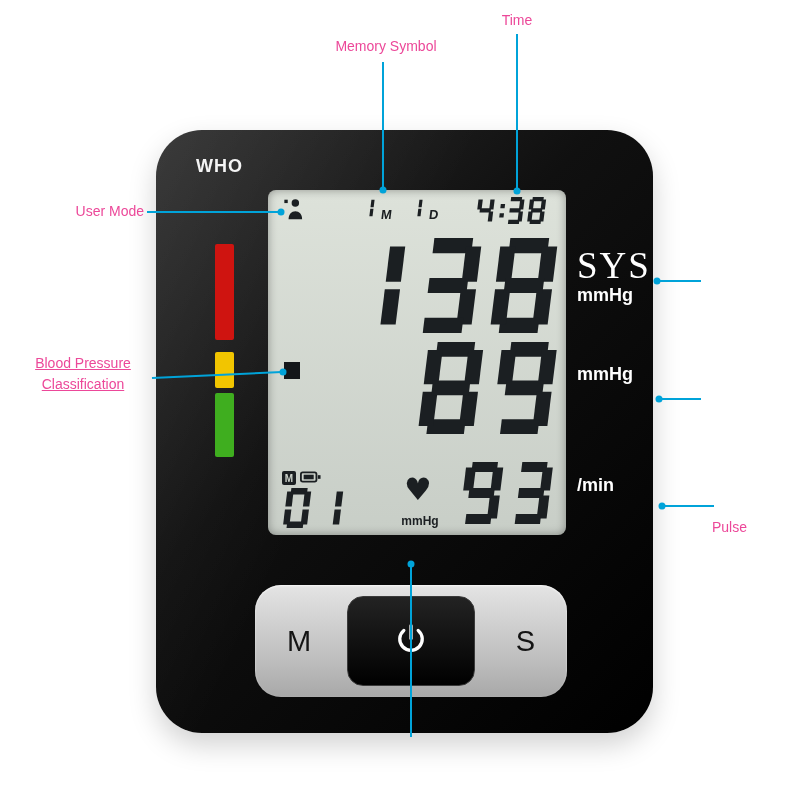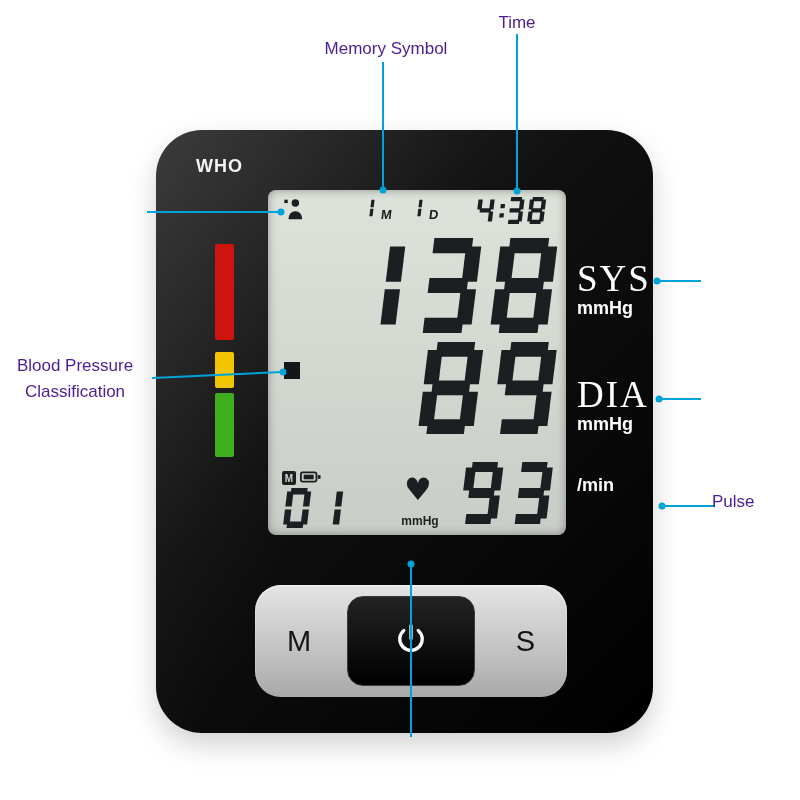--- a/index.html
+++ b/index.html
@@ -7,21 +7,21 @@
   body{
     width:800px;height:800px;position:relative;background:#ffffff;
     font-family:"Liberation Sans",sans-serif;overflow:hidden;
   }
   .stage{position:absolute;inset:0;}
   
   .lines{position:absolute;inset:0;z-index:10;pointer-events:none;}
   .lines line{stroke:var(--accent);stroke-width:2;}
   .lines circle{fill:var(--accent);}
   .callout-label{
-    position:absolute;z-index:11;font-size:17px;color:#4c1d95;
+    position:absolute;z-index:11;font-size:14px;color:#ec4899;
     line-height:1.5;text-align:center;
   }
   
   .device{
     position:absolute;left:156px;top:130px;width:497px;height:603px;z-index:1;
     background:linear-gradient(135deg,#2b2b2b 0%,#101010 40%,#000 100%);
     border-radius:46px;box-shadow:0 12px 28px rgba(0,0,0,.18);
   }
   .device::before{
     content:"";position:absolute;inset:0;border-radius:46px;
@@ -73,21 +73,20 @@
     position:absolute;left:16px;top:172px;width:16px;height:17px;background:#14171a;
   }
   
   .side{position:absolute;left:421px;color:#fff;}
   .side-sys{top:117px;}
   .side-dia{top:233px;}
   .side-pul{top:344px;}
   .side-big{
     font-family:"Liberation Serif",serif;font-size:37px;line-height:1;
     letter-spacing:2px;
-    margin-top:13px;
   }
   .side-small{font-size:18px;font-weight:bold;line-height:1.1;margin-top:2px;}
   
   .panel{
     position:absolute;left:99px;top:455px;width:312px;height:112px;
     background:linear-gradient(180deg,#e4e4e4 0%,#bcbcbc 70%,#a8a8a8 100%);
     border-radius:26px;display:flex;align-items:center;justify-content:space-between;
     padding:0 32px;box-sizing:border-box;box-shadow:inset 0 1px 2px rgba(255,255,255,.7);
   }
   .btn-label{
@@ -119,22 +118,23 @@
     <line x1="659" y1="399" x2="701" y2="399"></line>
       <circle cx="659" cy="399" r="3.5"></circle>
     <line x1="662" y1="506" x2="714" y2="506"></line>
       <circle cx="662" cy="506" r="3.5"></circle>
     <line x1="411" y1="737" x2="411" y2="565"></line>
       <circle cx="411" cy="564" r="3.5"></circle>
   </svg>
 
   <div class="callout-label" style="left:479px;top:10px;width:76px;">Time</div>
   <div class="callout-label" style="left:308px;top:36px;width:156px;">Memory Symbol</div>
-  <div class="callout-label" style="left:0px;top:353px;width:150px;">Blood Pressure Classification</div>
-  <div class="callout-label" style="left:712px;top:489px;width:80px;text-align:left;">Pulse</div>
+  <div class="callout-label" style="left:26px;top:201px;width:118px;text-align:right;">User Mode</div>
+  <div class="callout-label" style="left:8px;top:353px;width:150px;text-decoration:underline;">Blood Pressure Classification</div>
+  <div class="callout-label" style="left:712px;top:517px;width:80px;text-align:left;">Pulse</div>
 
   <div class="device">
 
     <div class="who">WHO</div>
 
     <div class="bar bar-red" style="background: rgb(207, 20, 16);"></div>
     <div class="bar bar-yellow" style="background: rgb(242, 197, 0);"></div>
     <div class="bar bar-green" style="background: rgb(63, 174, 31);"></div>
 
     <div class="lcd">
@@ -282,21 +282,20 @@
       <div class="heart-unit">mmHg</div>
 
       <span class="class-indicator"></span>
     </div>
 
     <div class="side side-sys">
       <div class="side-big">SYS</div>
       <div class="side-small">mmHg</div>
     </div>
     <div class="side side-dia">
-      <div class="side-big">DIA</div>
       <div class="side-small">mmHg</div>
     </div>
     <div class="side side-pul">
       <div class="side-small">/min</div>
     </div>
 
     <div class="panel">
       <div class="btn-label">M</div>
       <button class="power">
         <span>

